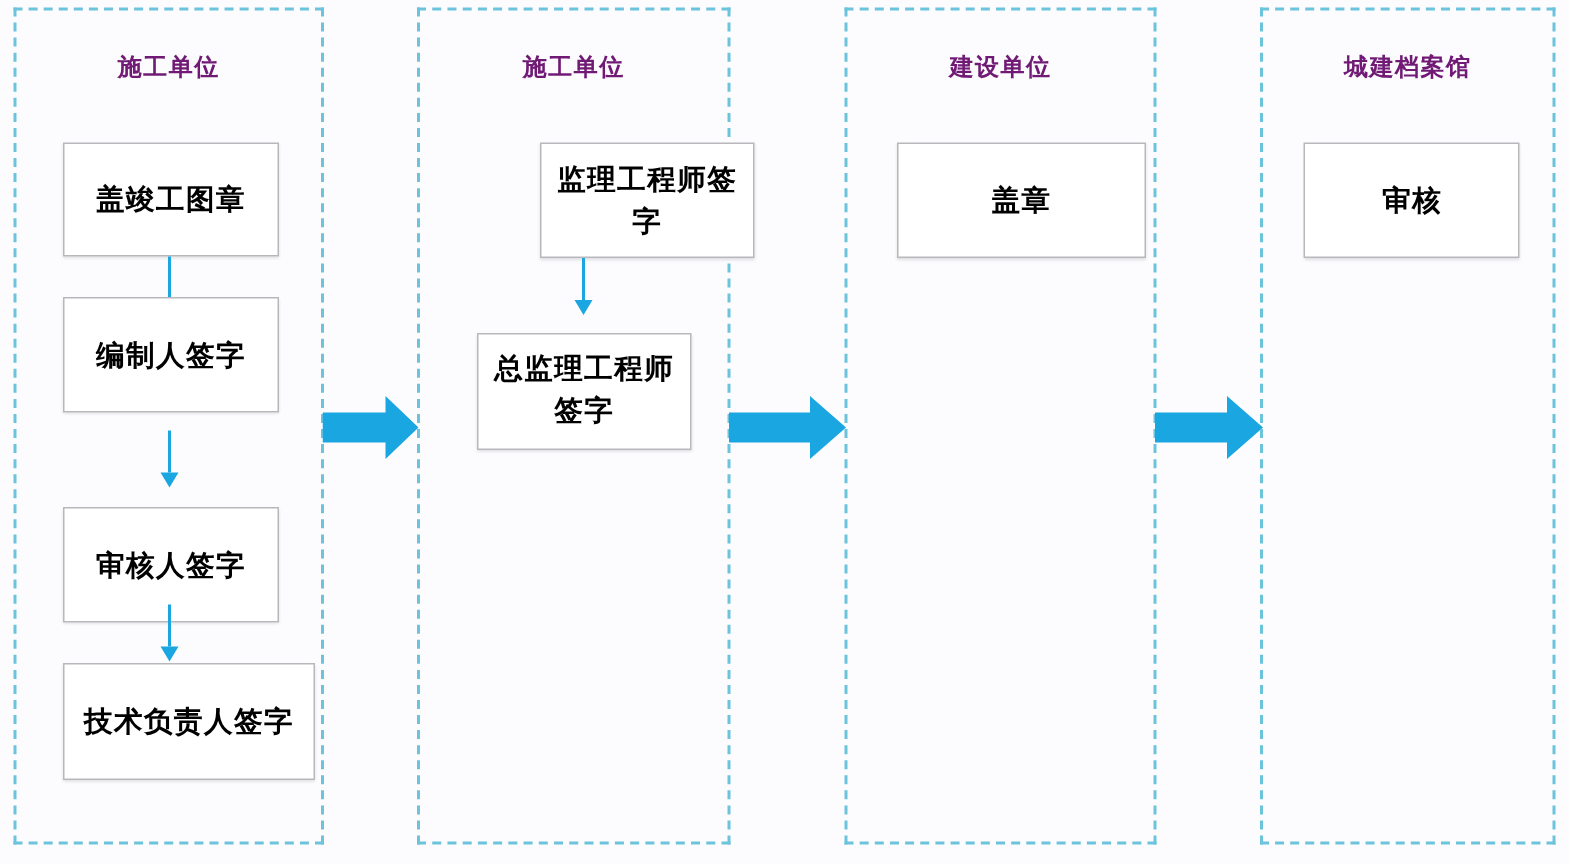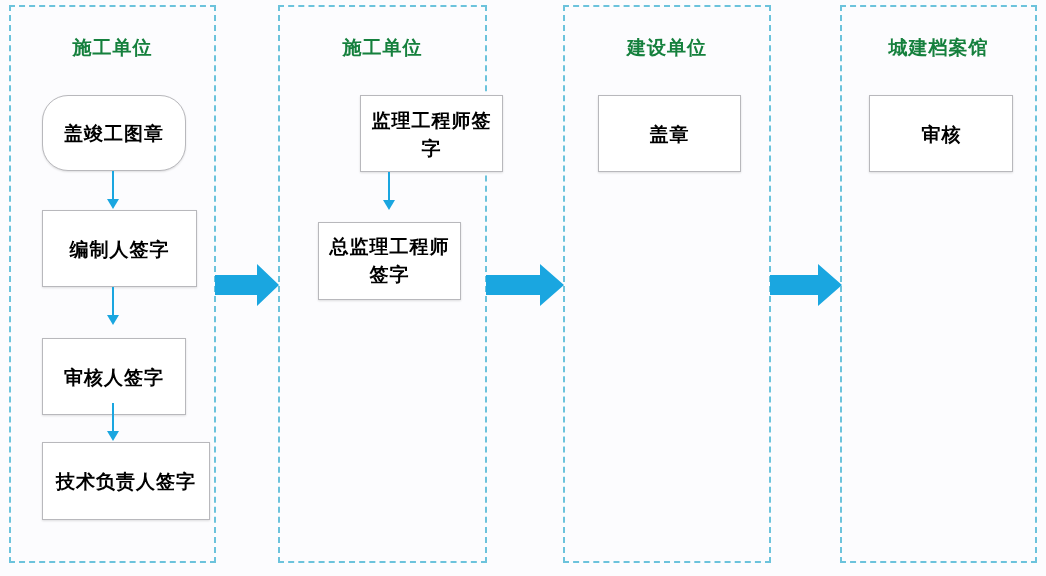--- a/index.html
+++ b/index.html
@@ -8,21 +8,21 @@
     background: #fcfcfe;
     font-family: "DejaVu Sans", "Liberation Sans", sans-serif;
   }
   .lane {
     position: absolute;
     border: 2px dashed #6cc3dc;
     box-sizing: border-box;
   }
   .lane-title {
     position: absolute; left: 0; right: 0;
-    text-align: center; font-weight: bold; font-size: 19px; color: #15803d;
+    text-align: center; font-weight: bold; font-size: 16px; color: #701a75;
     letter-spacing: 1px;
   }
   .step {
     position: absolute; box-sizing: border-box;
     background: #ffffff;
     border: 1px solid #b8b8bc;
     box-shadow: 0 1px 2px rgba(0,0,0,0.12);
     display: flex; align-items: center; justify-content: center;
     text-align: center; font-weight: bold; font-size: 19px; color: #000;
     line-height: 28px; padding: 0 10px; letter-spacing: 1px;
@@ -36,24 +36,24 @@
     border-top: 10px solid #1aa6e0;
   }
   .big-arrow { position: absolute; }
 </style>
 </head>
 <body>
 
 <div class="lane" style="left:9px;top:5px;width:207px;height:558px;">
   <div class="lane-title" style="top:28px;">施工单位</div>
 </div>
-<div class="step" style="left:42px;top:95px;width:144px;height:76px;border-radius:26px;">盖竣工图章</div>
+<div class="step" style="left:42px;top:95px;width:144px;height:76px;">盖竣工图章</div>
 <div class="vline" style="left:112px;top:171px;height:28px;"></div>
 <div class="vhead" style="left:107px;top:199px;"></div>
-<div class="step" style="left:42px;top:210px;width:155px;height:77px;">编制人签字</div>
+<div class="step" style="left:42px;top:198px;width:144px;height:77px;">编制人签字</div>
 <div class="vline" style="left:112px;top:287px;height:28px;"></div>
 <div class="vhead" style="left:107px;top:315px;"></div>
 <div class="step" style="left:42px;top:338px;width:144px;height:77px;">审核人签字</div>
 <div class="vline" style="left:112px;top:403px;height:28px;"></div>
 <div class="vhead" style="left:107px;top:431px;"></div>
 <div class="step" style="left:42px;top:442px;width:168px;height:78px;">技术负责人签字</div>
 
 <svg class="big-arrow" style="left:215px;top:264px;" width="64" height="42" viewBox="0 0 64 42">
   <polygon points="0,11 42,11 42,0 64,21 42,42 42,31 0,31" fill="#1aa6e0"></polygon>
 </svg>
@@ -66,21 +66,21 @@
 <div class="vhead" style="left:383px;top:200px;"></div>
 <div class="step" style="left:318px;top:222px;width:143px;height:78px;font-family:Liberation Serif, serif;">总监理工程师签字</div>
 
 <svg class="big-arrow" style="left:486px;top:264px;" width="78" height="42" viewBox="0 0 78 42">
   <polygon points="0,11 54,11 54,0 78,21 54,42 54,31 0,31" fill="#1aa6e0"></polygon>
 </svg>
 
 <div class="lane" style="left:563px;top:5px;width:208px;height:558px;">
   <div class="lane-title" style="top:28px;text-align:center;">建设单位</div>
 </div>
-<div class="step" style="left:598px;top:95px;width:143px;height:77px;">盖章</div>
+<div class="step" style="left:598px;top:95px;width:166px;height:77px;">盖章</div>
 
 <svg class="big-arrow" style="left:770px;top:264px;" width="72" height="42" viewBox="0 0 72 42">
   <polygon points="0,11 48,11 48,0 72,21 48,42 48,31 0,31" fill="#1aa6e0"></polygon>
 </svg>
 
 <div class="lane" style="left:840px;top:5px;width:197px;height:558px;">
   <div class="lane-title" style="top:28px;">城建档案馆</div>
 </div>
 <div class="step" style="left:869px;top:95px;width:144px;height:77px;padding-left:11px;">审核</div>
 

